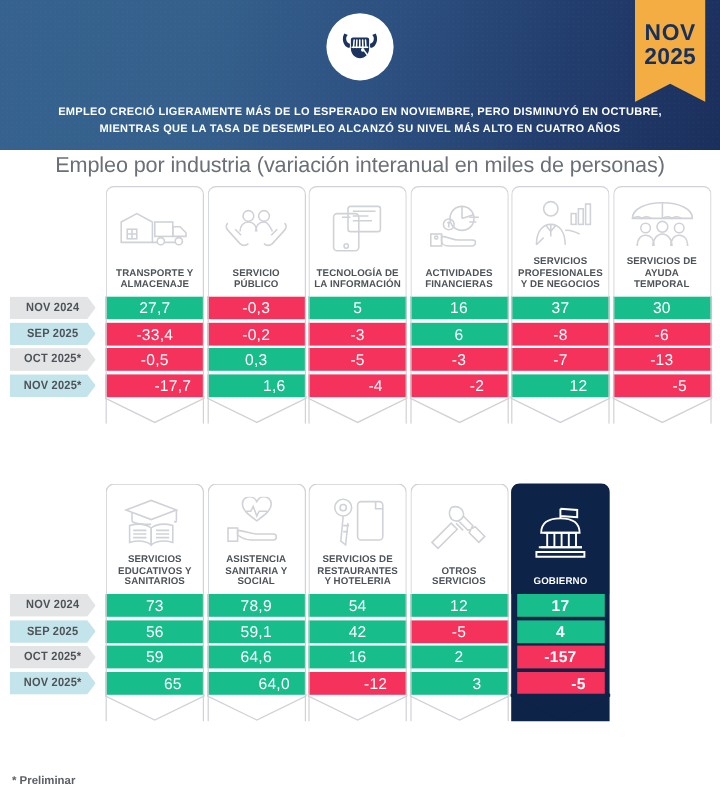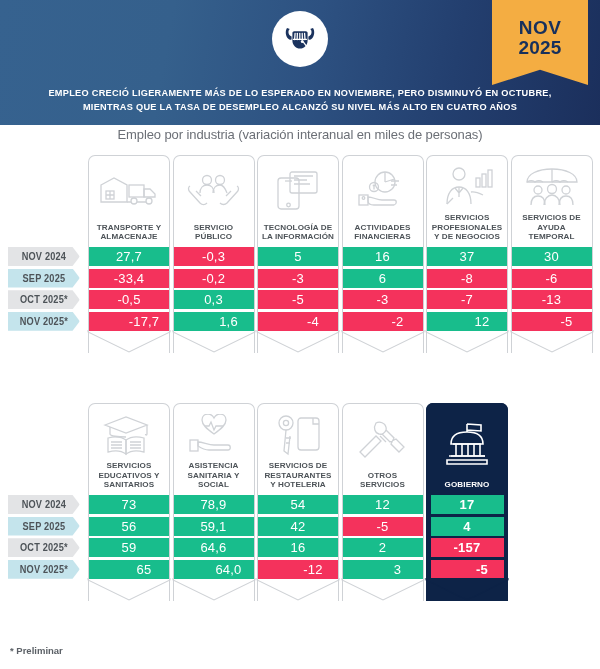--- a/index.html
+++ b/index.html
@@ -26,21 +26,21 @@
   .logo-circle {
     position: absolute; left: 272px; top: 11px;
     width: 56px; height: 56px; border-radius: 50%;
     background: #fff;
     display: flex; align-items: center; justify-content: center;
   }
   .logo-circle svg { display: block; }
 
   .ribbon {
     position: absolute; right: 12px; top: 0;
-    width: 96px; height: 85px;
+    width: 59px; height: 85px;
     background: #f4ad42;
     clip-path: polygon(0 0, 100% 0, 100% 100%, 50% 82%, 0 100%);
     display: flex; flex-direction: column;
     align-items: center; justify-content: flex-start;
     padding-top: 18px;
     color: #17305c;
   }
   .ribbon .r1 { font-size: 19px; font-weight: bold; letter-spacing: .5px; line-height: 1.05; }
   .ribbon .r2 { font-size: 19px; font-weight: 700; letter-spacing: .2px; line-height: 1.1; }
 
@@ -48,21 +48,21 @@
     position: absolute; left: 30px; top: 86px; width: 540px;
     color: #fff; text-align: center;
     font-size: 9.2px; font-weight: bold; letter-spacing: .28px; line-height: 1.55;
     text-transform: uppercase;
   }
 
   
   .subtitle {
     position: absolute; left: 0; top: 127px; width: 600px;
     text-align: center; color: #6b6f76;
-    font-size: 13px; font-weight: 400; letter-spacing: -0.1px;
+    font-size: 18px; font-weight: 400; letter-spacing: -0.1px;
   }
 
   
   .table { position: absolute; }
   #table1 { left: 0; top: 155px; }
   #table2 { left: 0; top: 403px; }
 
   .rowlabels { position: absolute; left: 8px; }
   .rowlabel {
     position: relative;

